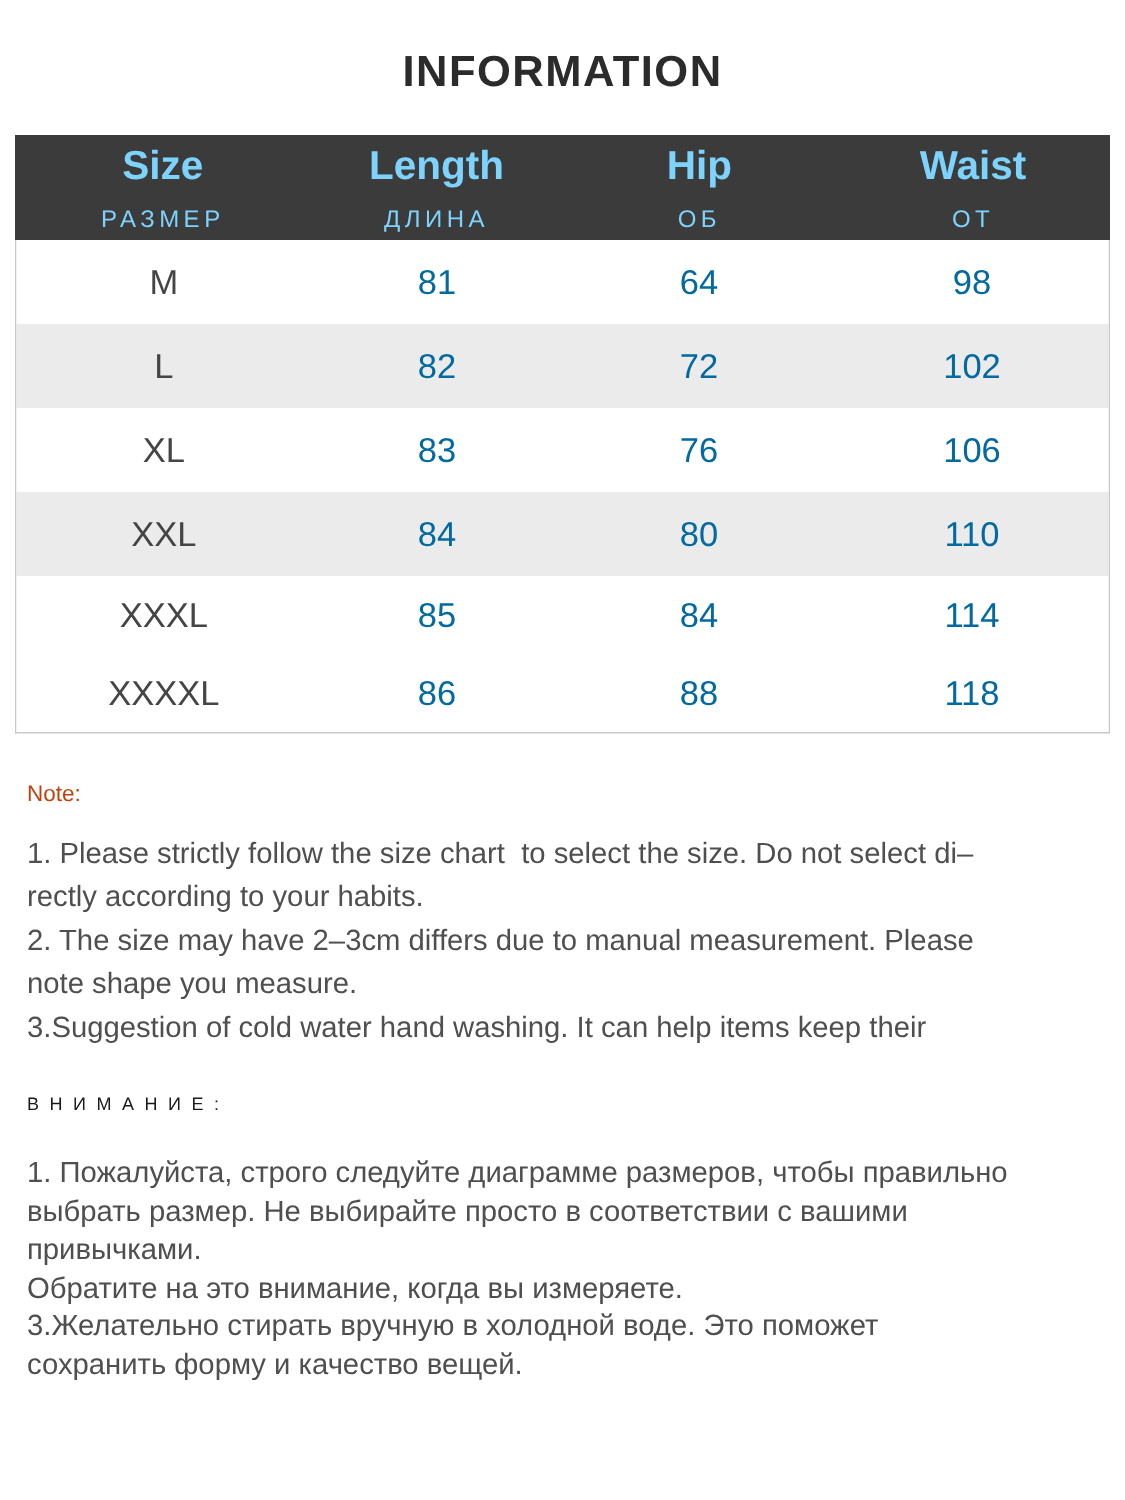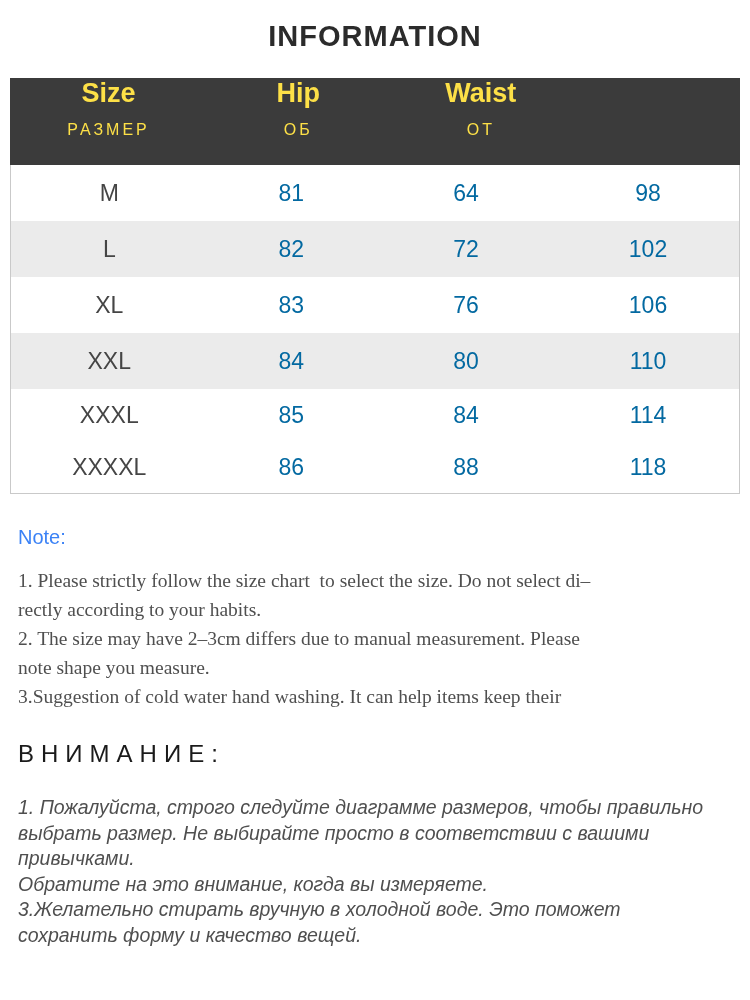--- a/index.html
+++ b/index.html
@@ -1,35 +1,35 @@
 <!DOCTYPE html>
 <html><head>
 <meta charset="utf-8">
 <style>
   * { margin:0; padding:0; box-sizing:border-box; }
   html,body { width:750px; height:1000px; background:#ffffff; overflow:hidden;
     font-family:"Liberation Sans", sans-serif; }
   .page { width:750px; height:1000px; position:relative; }
 
   .page-title{
-    padding-top:20px;
+    padding-top:32px;
     text-align:center;
     font-size:29px;
     font-weight:700;
     letter-spacing:1px;
     color:#2b2b2b;
   }
 
   .size-table{ margin:25px 10px 0 10px; }
   .thead{
     display:flex;
     background:#3b3b3b;
-    color:#fde047;
-    height:87px;
-    align-items:flex-start;
+    color:#7dd3fc;
+    height:70px;
+    align-items:center;
   }
   .th{ text-align:center; }
   .col-0{ width:27%; }
   .col-1{ width:23%; }
   .col-2{ width:25%; }
   .col-3{ width:25%; }
   .th-main{ font-size:27px; font-weight:700; }
   .th-sub{ font-size:16px; font-weight:400; margin-top:12px; letter-spacing:3px; }
 
   .tbody{ border:1px solid #c9c9c9; border-top:none; }
@@ -39,52 +39,56 @@
     height:56px;
     background:#ffffff;
   }
   .tr:nth-child(2), .tr:nth-child(4){ background:#ebebeb; }
   .tr:nth-child(5), .tr:nth-child(6){ height:52px; }
   .td{ text-align:center; font-size:23px; color:#0369a1; }
   .td-size{ color:#454545; font-size:23px; }
 
   .note-heading{
     margin:32px 0 0 18px;
-    font-size:20px;
-    color:#3b82f6;
+    font-size:15px;
+    color:#c2410c;
   }
-  .note-lines{ margin:17px 35px 0 18px;font-family:Liberation Serif, serif; }
+  .note-lines{ margin:17px 35px 0 18px; }
   .note-lines .line, .attention-lines .line{
     font-size:19.5px;
     color:#4f4f4f;
     white-space:pre-wrap;
   }
   .note-lines .line{ line-height:29px; }
 
   .attention-heading{
     margin:29px 0 0 18px;
-    font-size:24px;
+    font-size:12px;
     color:#1a1a1a;
     letter-spacing:7px;
   }
   .attention-lines{ margin:27px 35px 0 18px; }
-  .attention-lines .line{ line-height:25.5px;font-style:italic; }
+  .attention-lines .line{ line-height:25.5px; }
 </style>
 </head>
 <body>
 
 <div class="page">
 
   <div class="page-title">INFORMATION</div>
 
   <div class="size-table">
     <div class="thead">
       <div class="th col-0">
         <div class="th-main">Size</div>
         <div class="th-sub">РАЗМЕР</div>
+      </div>
+      <div class="th col-1">
+        <div class="th-main">Length</div>
+        <div class="th-sub">ДЛИНА</div>
       </div>
       <div class="th col-3">
         <div class="th-main">Hip</div>
         <div class="th-sub">ОБ</div>
       </div>
       <div class="th col-2">
         <div class="th-main">Waist</div>
         <div class="th-sub">ОТ</div>
       </div>
     </div>

